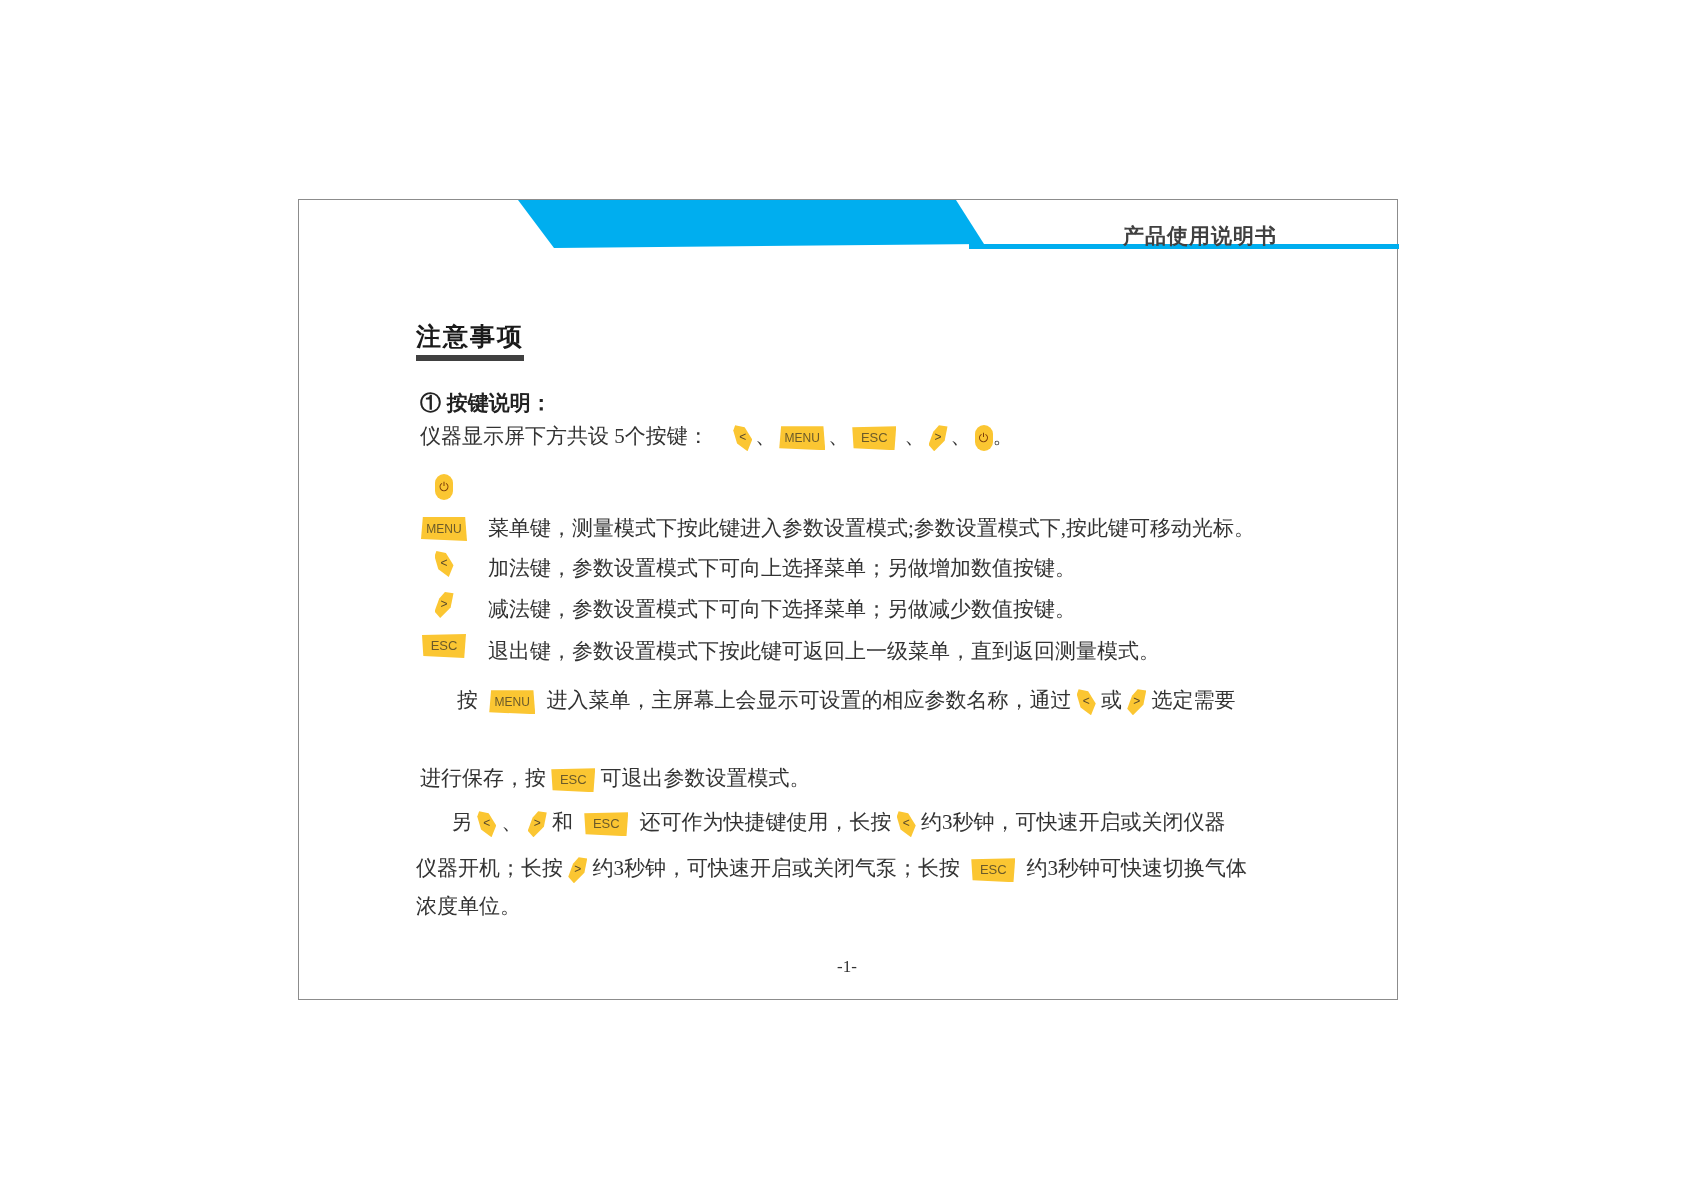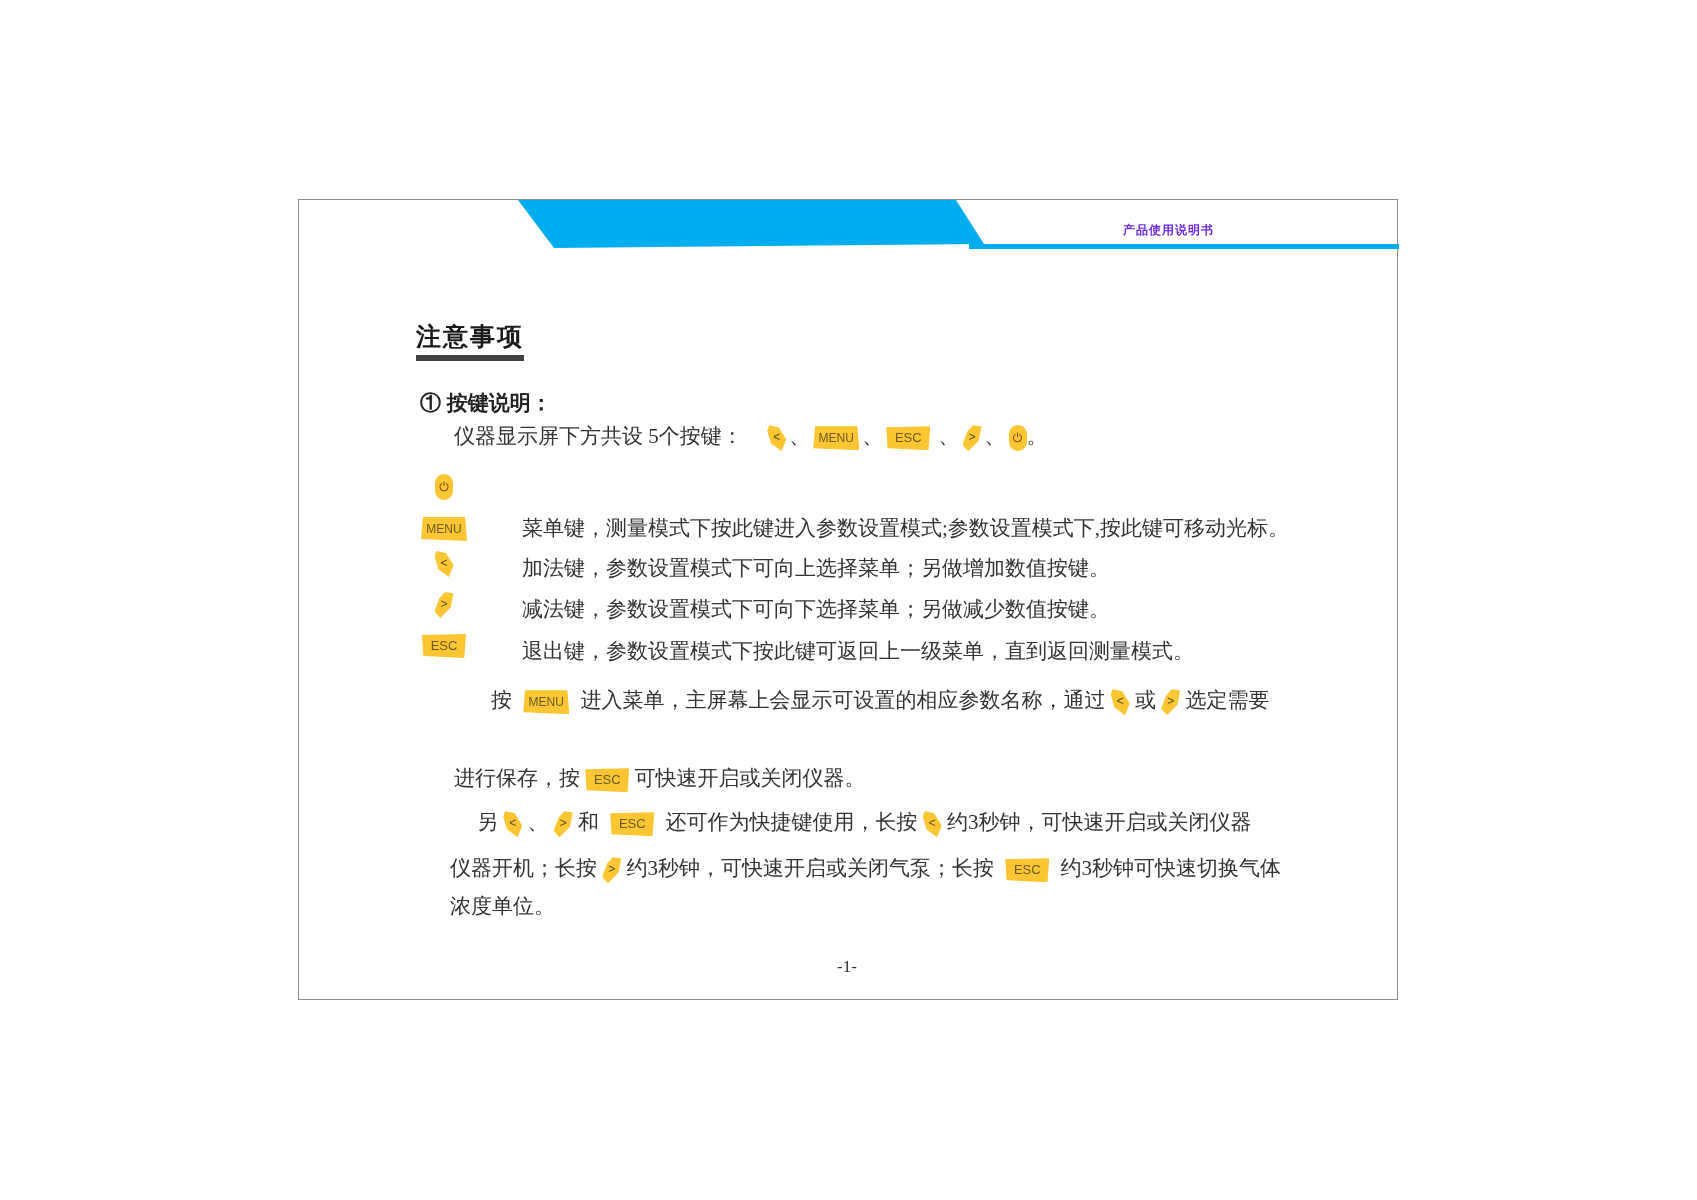--- a/index.html
+++ b/index.html
@@ -2,27 +2,27 @@
 <html><head>
 <meta charset="utf-8">
 <style>
   html, body { margin: 0; padding: 0; background: #ffffff; }
   body { width: 1697px; height: 1200px; position: relative; overflow: hidden;
          font-family: "Liberation Serif", "DejaVu Serif", serif; color: #2b2b2b; }
   .page { position: absolute; left: 298px; top: 199px; width: 1100px; height: 801px;
           border: 1px solid #8c8c8c; box-sizing: border-box; background: #fff; }
   .header-shape { position: absolute; left: 0; top: 0; width: 1100px; height: 50px; }
   .header-title { position: absolute; left: 824px; top: 22px; font-family: "DejaVu Sans", sans-serif;
-                  font-weight: bold; font-size: 12px; letter-spacing: 1px; color: #6d28d9; }
+                  font-weight: bold; font-size: 21px; letter-spacing: 1px; color: #404040; }
   .section-title { position: absolute; left: 117px; top: 122px; font-family: "DejaVu Sans", sans-serif;
                    font-weight: bold; font-size: 25px; color: #1a1a1a; letter-spacing: 2px;
                    border-bottom: 6px solid #404040; padding-bottom: 3px; line-height: 30px; }
   .sub-title { position: absolute; left: 121px; top: 189px; font-size: 21px; font-weight: bold;
                font-family: Liberation Sans, sans-serif; color: #222; }
-  .line { position: absolute; font-size: 21px; line-height: 28px; white-space: nowrap; color: #333; margin-left: 34px; }
+  .line { position: absolute; font-size: 21px; line-height: 28px; white-space: nowrap; color: #333; }
   .key { display: inline-block; vertical-align: middle; background: #fbc632; color: #6b5a2a;
          font-family: "Liberation Sans", sans-serif; font-size: 12px; text-align: center;
          line-height: 24px; height: 24px; }
   .key-menu { width: 46px; clip-path: polygon(4% 0, 96% 0, 100% 100%, 0 92%); }
   .key-esc { width: 44px; font-size: 13px; clip-path: polygon(0 4%, 100% 0, 96% 100%, 3% 92%); }
   .key-power { width: 18px; height: 26px; border-radius: 9px; line-height: 26px; font-size: 12px; color: #7a3a0a; }
   .key-left { width: 19px; height: 26px; font-size: 12px; color: #5a4a2a;
               clip-path: polygon(10% 0, 60% 8%, 100% 55%, 75% 100%, 20% 70%, 0 20%); }
   .key-right { width: 19px; height: 26px; font-size: 12px; color: #5a4a2a;
                clip-path: polygon(55% 0, 100% 5%, 85% 60%, 30% 100%, 0 75%, 25% 25%); }
@@ -81,24 +81,24 @@
     <span class="key key-left">&lt;</span>
     <span>或</span>
     <span class="key key-right">&gt;</span>
     <span>选定需要</span>
   </div>
 
   <div class="line row-text" style="top:437px;">退出键，参数设置模式下按此键可返回上一级菜单，直到返回测量模式。</div>
   <div class="line" style="left:121px; top:564px;">
     <span>进行保存，按</span>
     <span class="key key-esc">ESC</span>
-    <span>可快速开启或关闭仪器。</span>
+    <span>可退出参数设置模式。</span>
   </div>
 
-  <div class="line" style="left:144px; top:608px;">
+  <div class="line" style="left:152px; top:608px;">
     <span>另</span>
     <span class="key key-left">&lt;</span>
     <span>、</span>
     <span class="key key-right">&gt;</span>
     <span>和</span>
     <span class="key key-esc" style="margin:0 6px;">ESC</span>
     <span>还可作为快捷键使用，长按</span>
     <span class="key key-left">&lt;</span>
     <span>约3秒钟，可快速开启或关闭仪器</span>
   </div>

